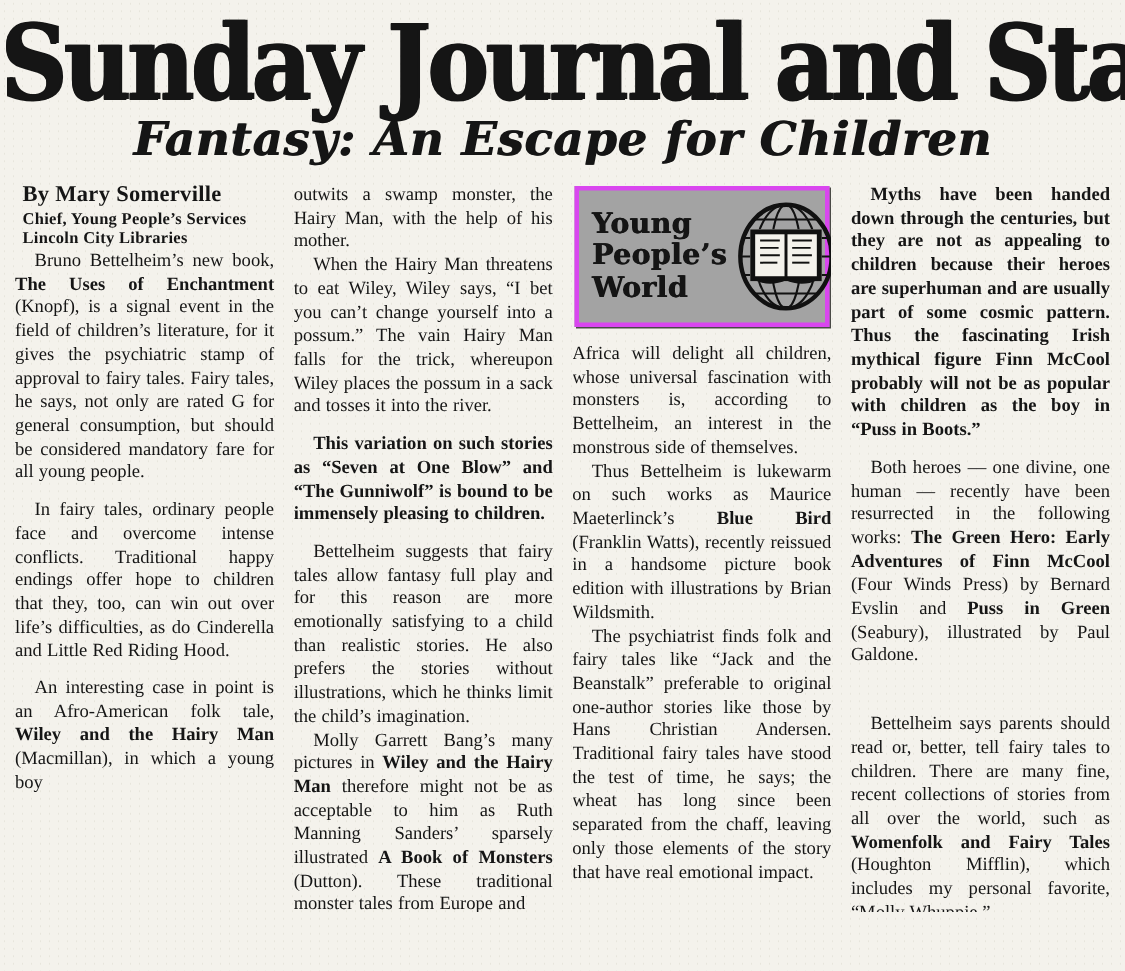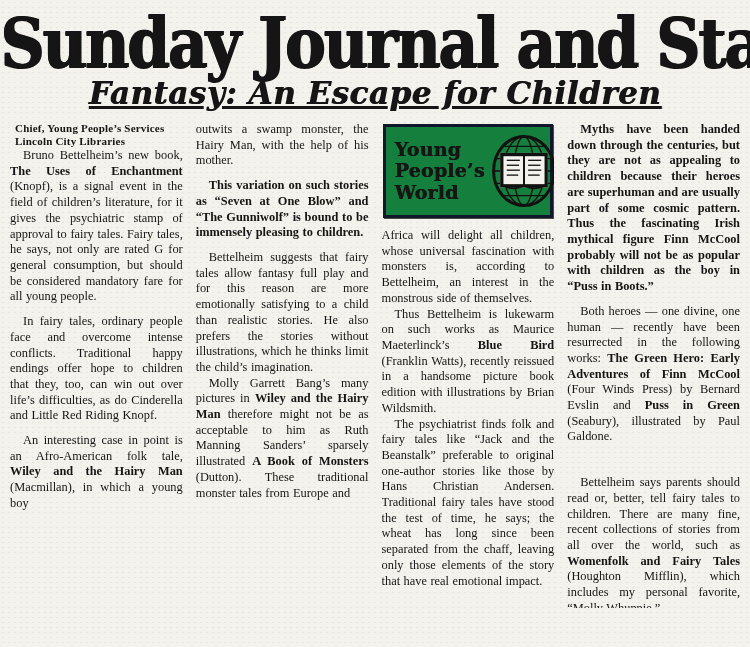--- a/index.html
+++ b/index.html
@@ -38,21 +38,20 @@
   .headline{
     margin:2px 0 0 0;
     text-align:center;
     font-family:"DejaVu Serif", serif;
     font-style:italic;
     font-weight:bold;
     font-size:31px;
     letter-spacing:0.5px;
     line-height:1.1;
     text-shadow:0.7px 0 0 #151515;
-    text-decoration:underline;
   }
   .columns{
     display:grid;
     grid-template-columns:repeat(4, 1fr);
     column-gap:13px;
     padding:0 10px;
     margin-top:12px;
     height:486px;
     overflow:hidden;
   }
@@ -76,22 +75,22 @@
     text-align:justify;
     hyphens:auto;
     -webkit-hyphens:auto;
     word-spacing:0.4px;
   }
   .p.indent{text-indent:13px;}
   .p.gap{margin-top:9px;}
   .p.gap-large{margin-top:30px;}
   .p.bold, .bt{font-weight:bold;}
   .feature-box{
-    border:3px solid #0f172a;
-    background:#15803d;
+    border:3px solid #d946ef;
+    background:#a3a3a3;
     display:flex;
     align-items:center;
     justify-content:space-between;
     padding:4px 6px 4px 9px;
     height:80px;
     margin:2px 1px 10px 1px;
     box-shadow:1px 1px 0 #4a4a46;
   }
   .fb-title{
     font-family:"DejaVu Serif", serif;
@@ -111,29 +110,31 @@
   <header class="masthead">
     <h1>Sunday Journal and Star</h1>
   </header>
 
 
   <h2 class="headline">Fantasy: An Escape for Children</h2>
 
   <div class="columns">
 
     <div class="col">
+        <div class="byline"><span>By Mary Somerville</span></div>
         <div class="byline_sub"><span>Chief, Young People’s Services</span></div>
         <div class="byline_sub"><span>Lincoln City Libraries</span></div>
         <p class="p indent"><span>Bruno Bettelheim’s new book, </span><span class="bt">The Uses of Enchantment</span><span> (Knopf), is a signal event in the field of children’s literature, for it gives the psychiatric stamp of approval to fairy tales. Fairy tales, he says, not only are rated G for general consumption, but should be considered mandatory fare for all young people.</span></p>
-        <p class="p indent gap"><span>In fairy tales, ordinary people face and overcome intense conflicts. Traditional happy endings offer hope to children that they, too, can win out over life’s difficulties, as do Cinderella and Little Red Riding Knopf.</span></p>
+        <p class="p indent gap"><span>In fairy tales, ordinary people face and overcome intense conflicts. Traditional happy endings offer hope to children that they, too, can win out over life’s difficulties, as do Cinderella and Little Red Riding Hood.</span></p>
         <p class="p indent gap"><span>An interesting case in point is an Afro-American folk tale, </span><span class="bt">Wiley and the Hairy Man</span><span> (Macmillan), in which a young boy</span></p>
       </div>
 
     <div class="col">
         <p class="p"><span>outwits a swamp monster, the Hairy Man, with the help of his mother.</span></p>
+        <p class="p indent"><span>When the Hairy Man threatens to eat Wiley, Wiley says, “I bet you can’t change yourself into a possum.” The vain Hairy Man falls for the trick, whereupon Wiley places the possum in a sack and tosses it into the river.</span></p>
         <p class="p bold indent gap"><span>This variation on such stories as “Seven at One Blow” and “The Gunniwolf” is bound to be immensely pleasing to children.</span></p>
         <p class="p indent gap"><span>Bettelheim suggests that fairy tales allow fantasy full play and for this reason are more emotionally satisfying to a child than realistic stories. He also prefers the stories without illustrations, which he thinks limit the child’s imagination.</span></p>
         <p class="p indent"><span>Molly Garrett Bang’s many pictures in </span><span class="bt">Wiley and the Hairy Man</span><span> therefore might not be as acceptable to him as Ruth Manning Sanders’ sparsely illustrated </span><span class="bt">A Book of Monsters</span><span> (Dutton). These traditional monster tales from Europe and</span></p>
       </div>
 
     <div class="col">
       <div class="feature-box">
         <div class="fb-title">
           <div>Young</div>
           <div>People’s</div>

